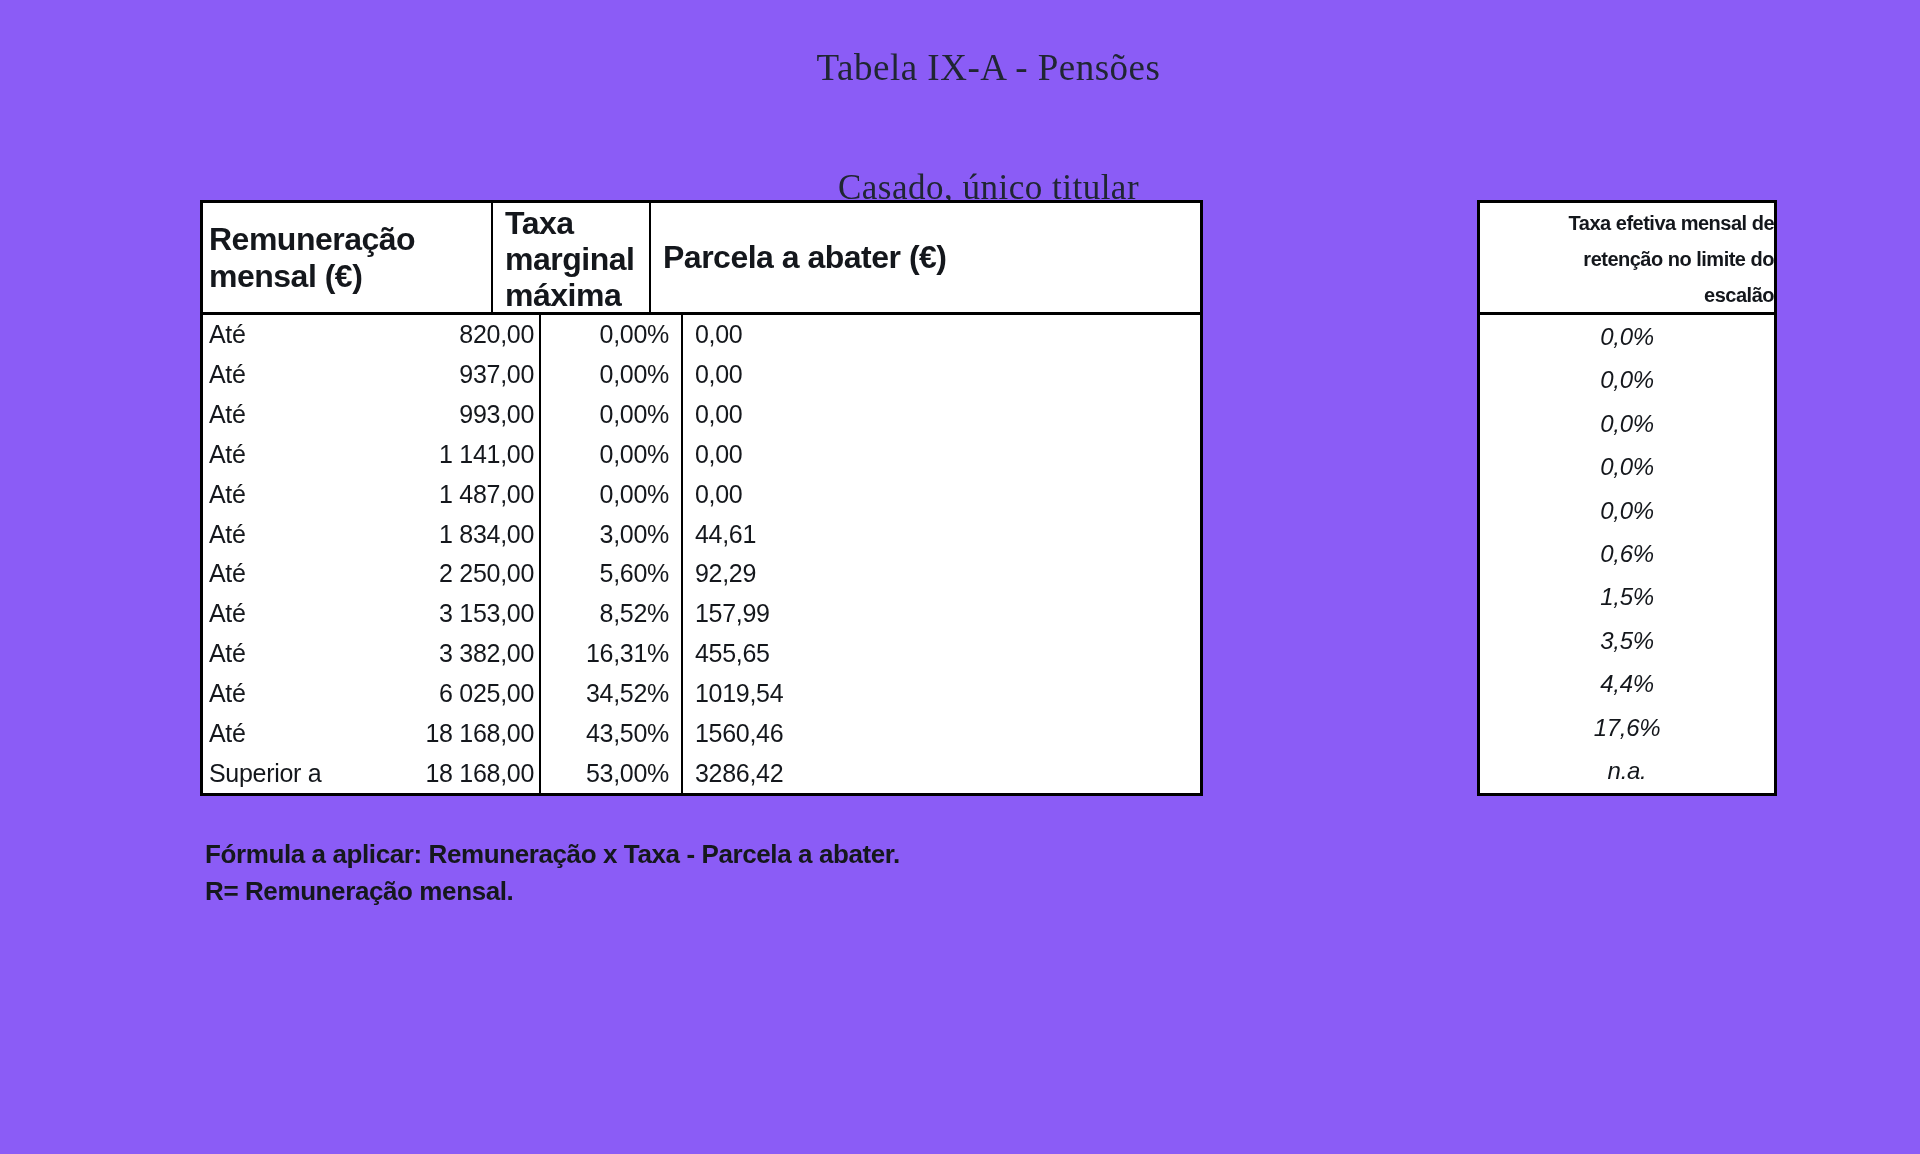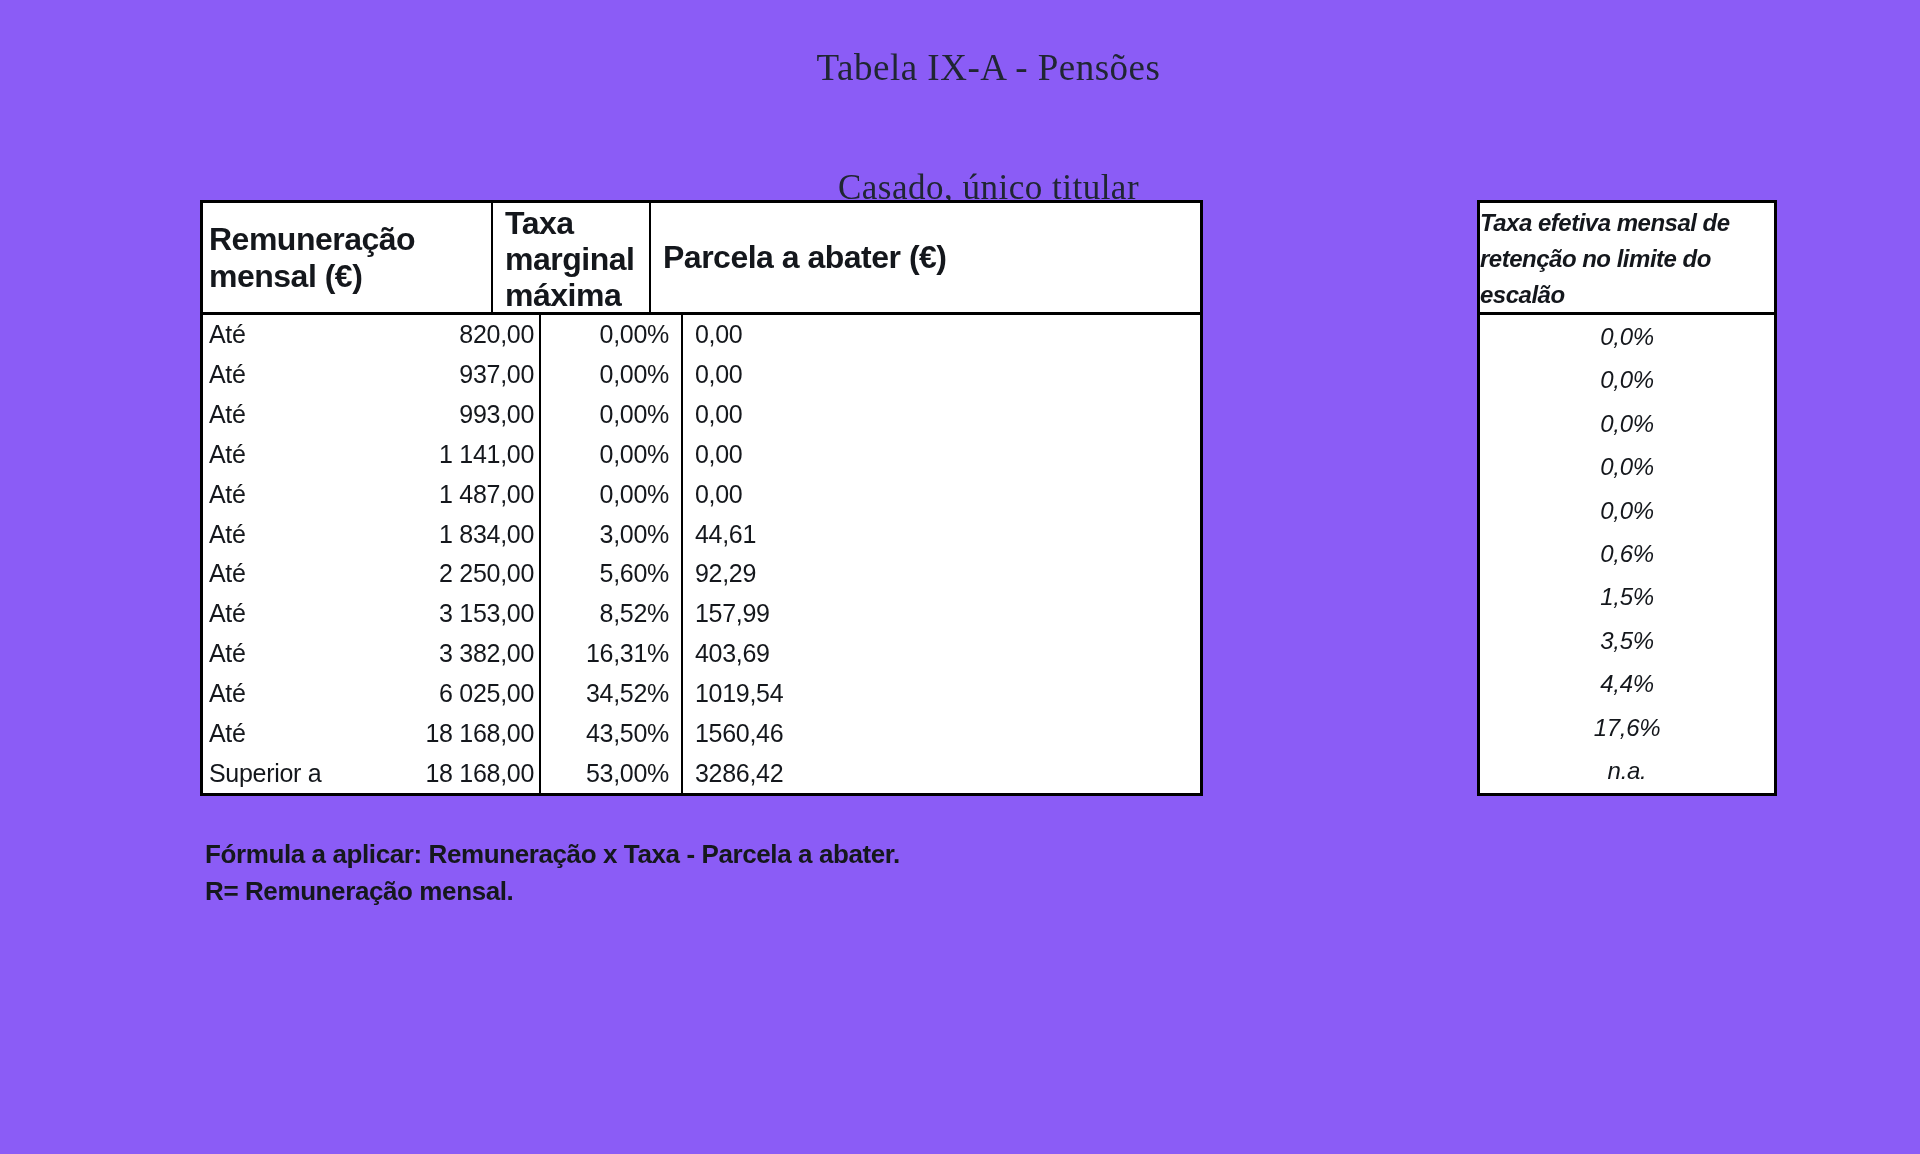--- a/index.html
+++ b/index.html
@@ -74,23 +74,23 @@
     width: 300px; height: 596px;
     border: 3px solid #000;
     box-sizing: border-box;
     display: flex; flex-direction: column;
     background: #fff;
   }
   .side-head {
     height: 112px; flex: 0 0 112px;
     border-bottom: 3px solid #000;
     box-sizing: border-box;
-    text-align: left;
-    font-weight: bold; font-style: italic;
-    font-size: 24px; line-height: 36px;
+    text-align: right;
+    font-weight: bold; 
+    font-size: 20px; line-height: 36px;
     letter-spacing: -0.5px;
     padding-top: 2px;
   }
   .side-head span { display: block; }
   .side-body { flex: 1; display: flex; flex-direction: column; }
   .side-row {
     flex: 1;
     display: flex; align-items: center; justify-content: center;
     font-style: italic; font-size: 24px; letter-spacing: -0.3px;
   }
@@ -187,21 +187,21 @@
     </div>
     <div class="c2">8,52%</div>
     <div class="c3">157,99</div>
   </div>
         <div class="trow">
     <div class="c1">
       <span>Até</span>
       <span>3 382,00</span>
     </div>
     <div class="c2">16,31%</div>
-    <div class="c3">403,69</div>
+    <div class="c3">455,65</div>
   </div>
         <div class="trow">
     <div class="c1">
       <span>Até</span>
       <span>6 025,00</span>
     </div>
     <div class="c2">34,52%</div>
     <div class="c3">1019,54</div>
   </div>
         <div class="trow">

